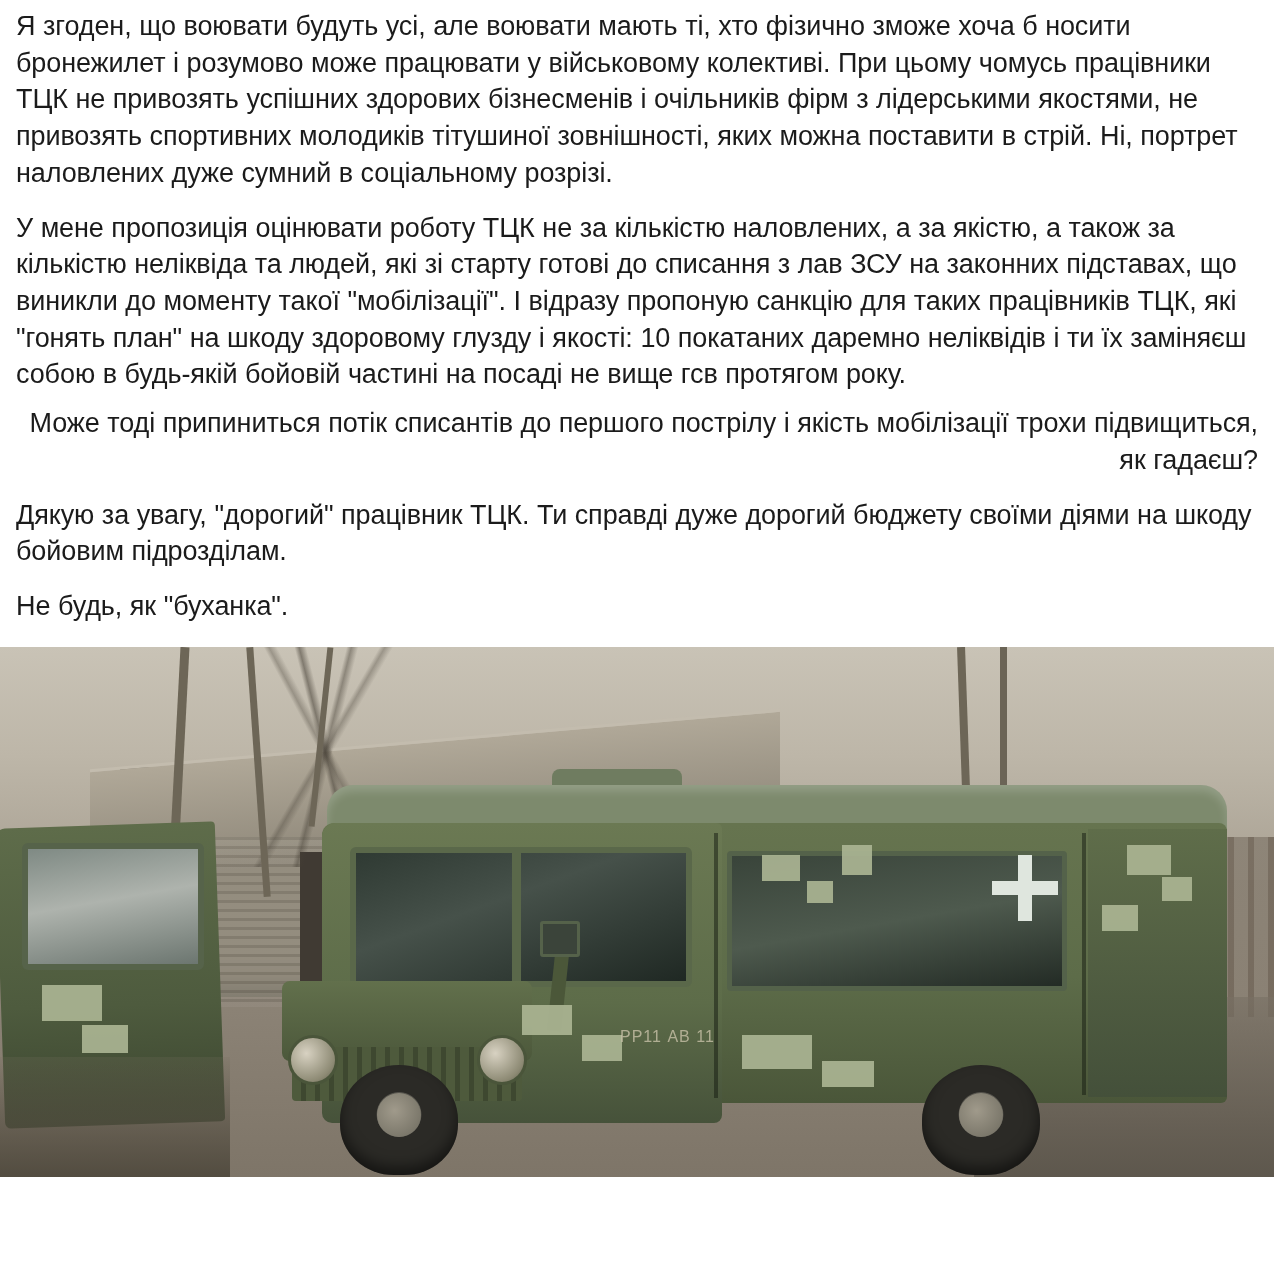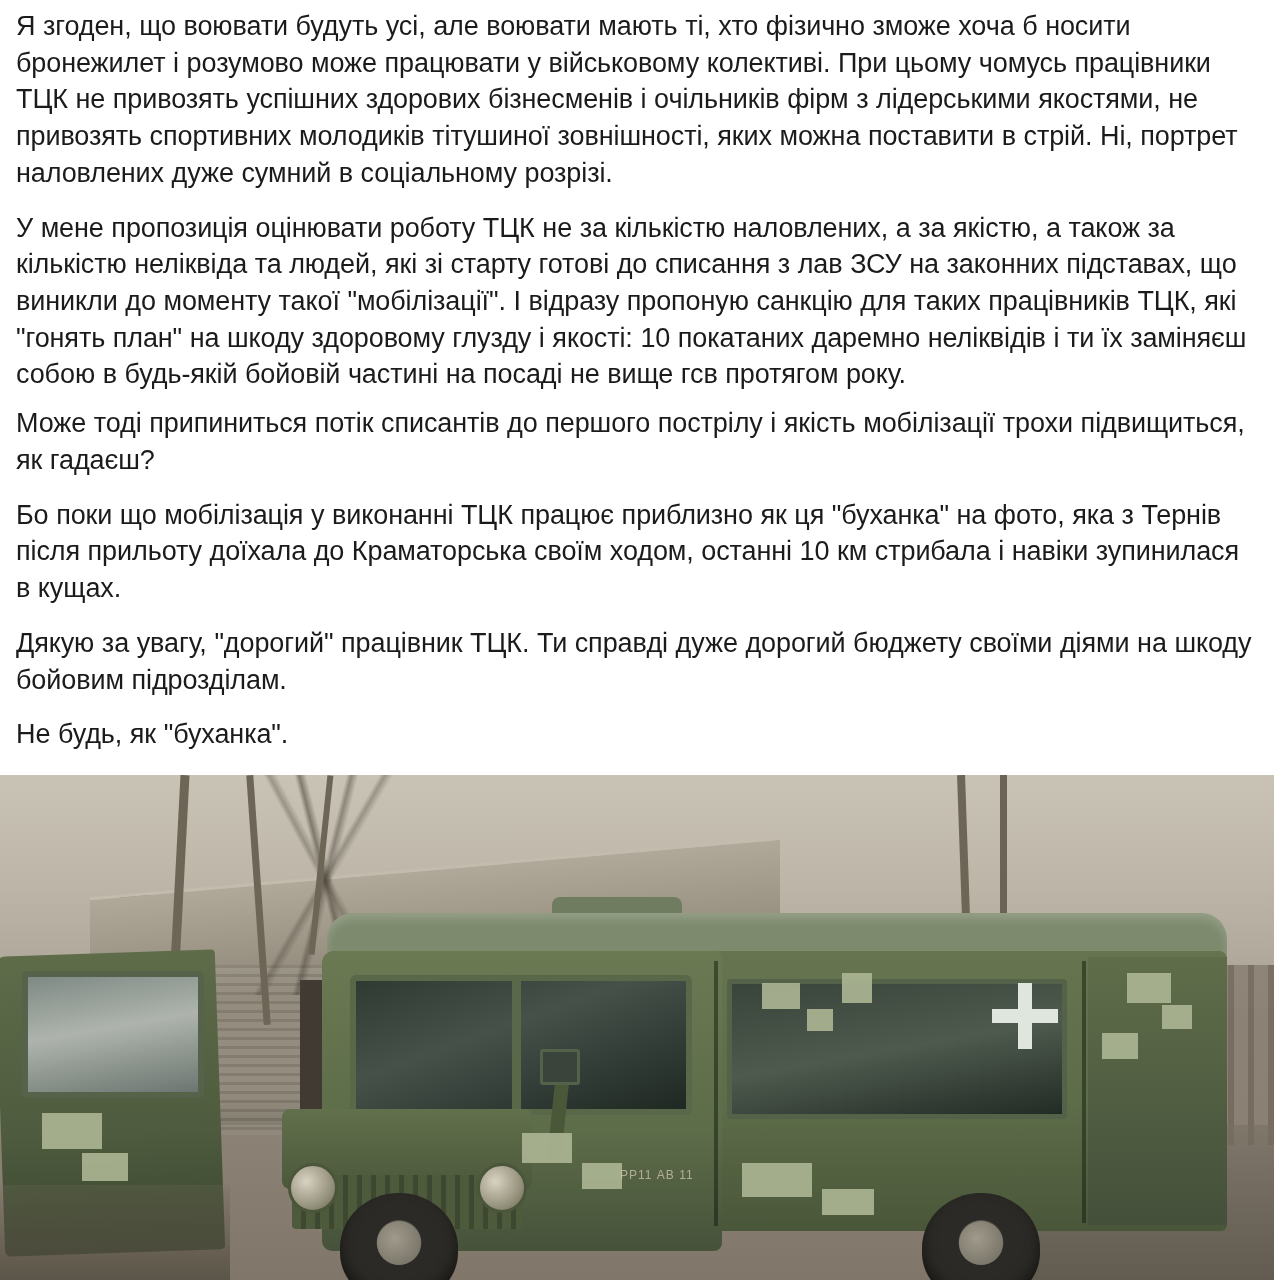--- a/index.html
+++ b/index.html
@@ -25,20 +25,21 @@
     margin: 0 0 18px 0;
     letter-spacing: -0.1px;
     text-align: left;
     word-spacing: 0.2px;
   }
   .para.tight {
     margin-bottom: 12px;
   }
   .para.tight + .para {
     margin-top: 0;
+    text-align: right;
   }
   .photo-wrap {
     margin-top: 22px;
     width: 100%;
     position: relative;
     line-height: 0;
   }
   .photo {
     width: 1274px;
     height: 530px;
@@ -266,22 +267,22 @@
   }
   .cross:before, .cross:after {
     content: "";
     position: absolute;
     background: #dfe6de;
   }
   .cross:before { left: 26px; top: 0; width: 14px; height: 66px; }
   .cross:after { left: 0; top: 26px; width: 66px; height: 14px; }
   .plate-text {
     position: absolute;
-    left: 398px; top: 256px;
-    font-size: 12px;
+    left: 398px; top: 243px;
+    font-size: 16px;
     color: #cfc7ae;
     font-family: "Liberation Sans", sans-serif;
     letter-spacing: 1px;
     opacity: 0.75;
     line-height: 1.1;
   }
   .bush {
     position: absolute;
     left: 0; bottom: 0; width: 230px; height: 120px;
     background: linear-gradient(to top, rgba(80,74,62,0.95), rgba(120,112,96,0.2));
@@ -289,21 +290,20 @@
 </style>
 </head>
 <body>
 
 <div class="page">
 
   <div class="article-body">
     <p class="para">Я згоден, що воювати будуть усі, але воювати мають ті, хто фізично зможе хоча б носити бронежилет і розумово може працювати у військовому колективі. При цьому чомусь працівники ТЦК не привозять успішних здорових бізнесменів і очільників фірм з лідерськими якостями, не привозять спортивних молодиків тітушиної зовнішності, яких можна поставити в стрій. Ні, портрет наловлених дуже сумний в соціальному розрізі.</p>
     <p class="para tight">У мене пропозиція оцінювати роботу ТЦК не за кількістю наловлених, а за якістю, а також за кількістю неліквіда та людей, які зі старту готові до списання з лав ЗСУ на законних підставах, що виникли до моменту такої "мобілізації". І відразу пропоную санкцію для таких працівників ТЦК, які "гонять план" на шкоду здоровому глузду і якості: 10 покатаних даремно неліквідів і ти їх заміняєш собою в будь-якій бойовій частині на посаді не вище гсв протягом року.</p>
     <p class="para">Може тоді припиниться потік списантів до першого пострілу і якість мобілізації трохи підвищиться, як гадаєш?</p>
-    <p class="para">Бо поки що мобілізація у виконанні ТЦК працює приблизно як ця "буханка" на фото, яка з Тернів після прильоту доїхала до Краматорська своїм ходом, останні 10 км стрибала і навіки зупинилася в кущах.</p>
     <p class="para">Дякую за увагу, "дорогий" працівник ТЦК. Ти справді дуже дорогий бюджету своїми діями на шкоду бойовим підрозділам.</p>
     <p class="para">Не будь, як "буханка".</p>
   </div>
 
   <div class="photo-wrap">
     <div class="photo" role="img">
 
       <div class="sky"></div>
       <div class="ground"></div>
 

